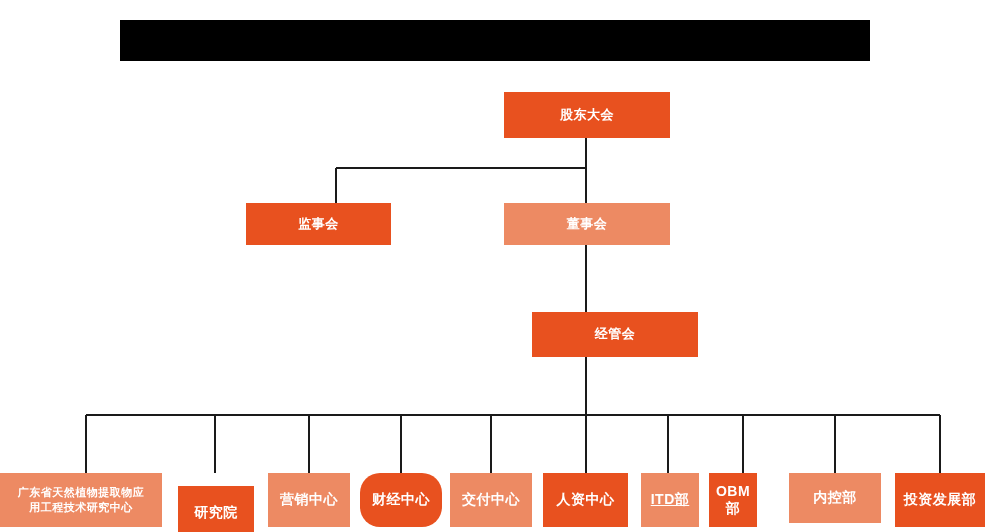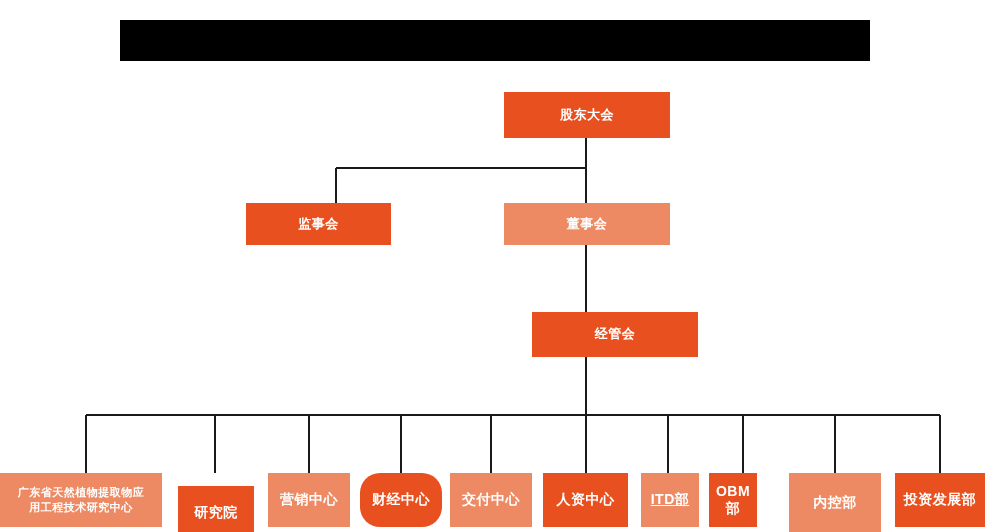--- a/index.html
+++ b/index.html
@@ -149,21 +149,21 @@
   </div>
 
   <div class="node light dept" style="left:641px; top:473px; width:58px; height:54px;text-decoration:underline;">
     <span class="node-label">ITD部</span>
   </div>
 
   <div class="node dark dept" style="left:709px; top:473px; width:48px; height:54px;">
     <span class="node-label">OBM部</span>
   </div>
 
-  <div class="node light dept" style="left:789px; top:473px; width:92px; height:60px;">
+  <div class="node light dept" style="left:789px; top:473px; width:92px; height:50px;">
     <span class="node-label">内控部</span>
   </div>
 
   <div class="node dark dept" style="left:895px; top:473px; width:90px; height:54px;justify-content:center;">
     <span class="node-label">投资发展部</span>
   </div>
 
 </div>
 
 </body></html>

